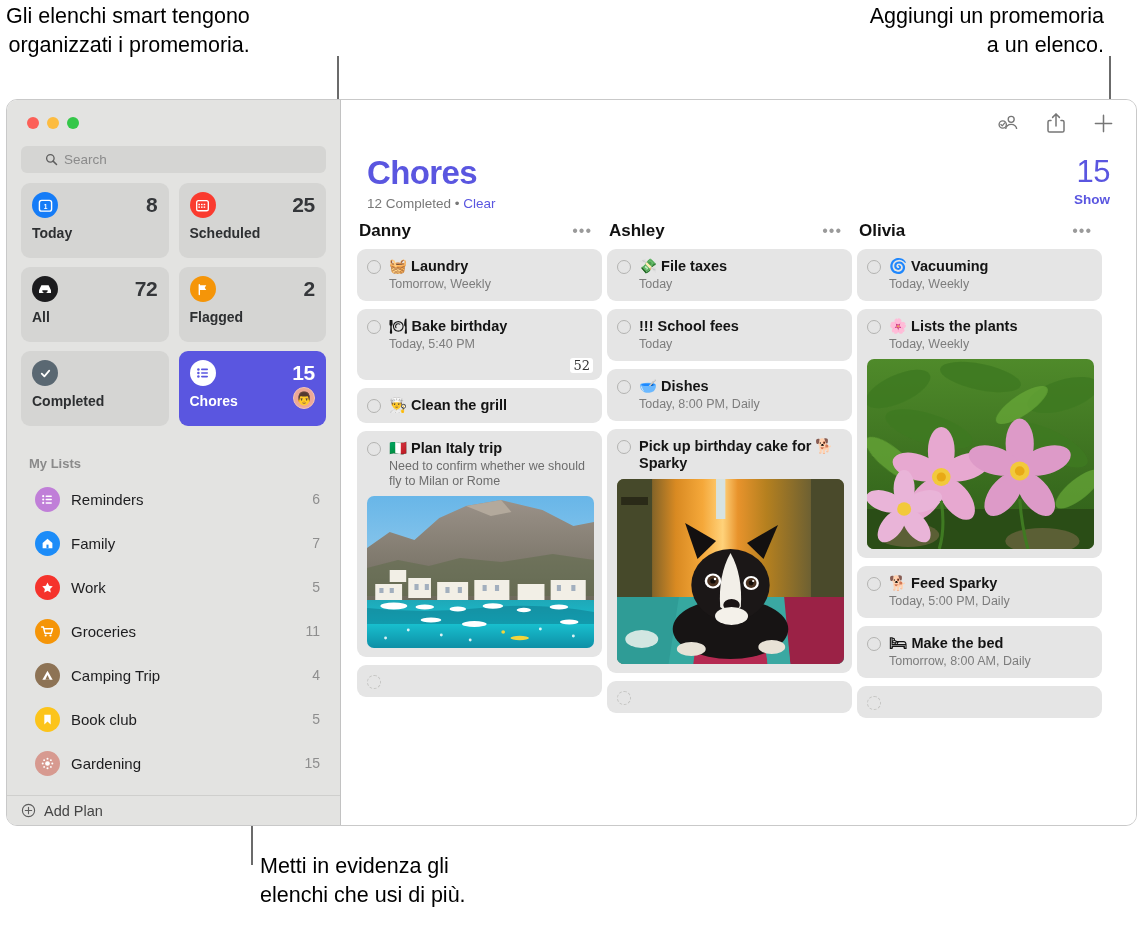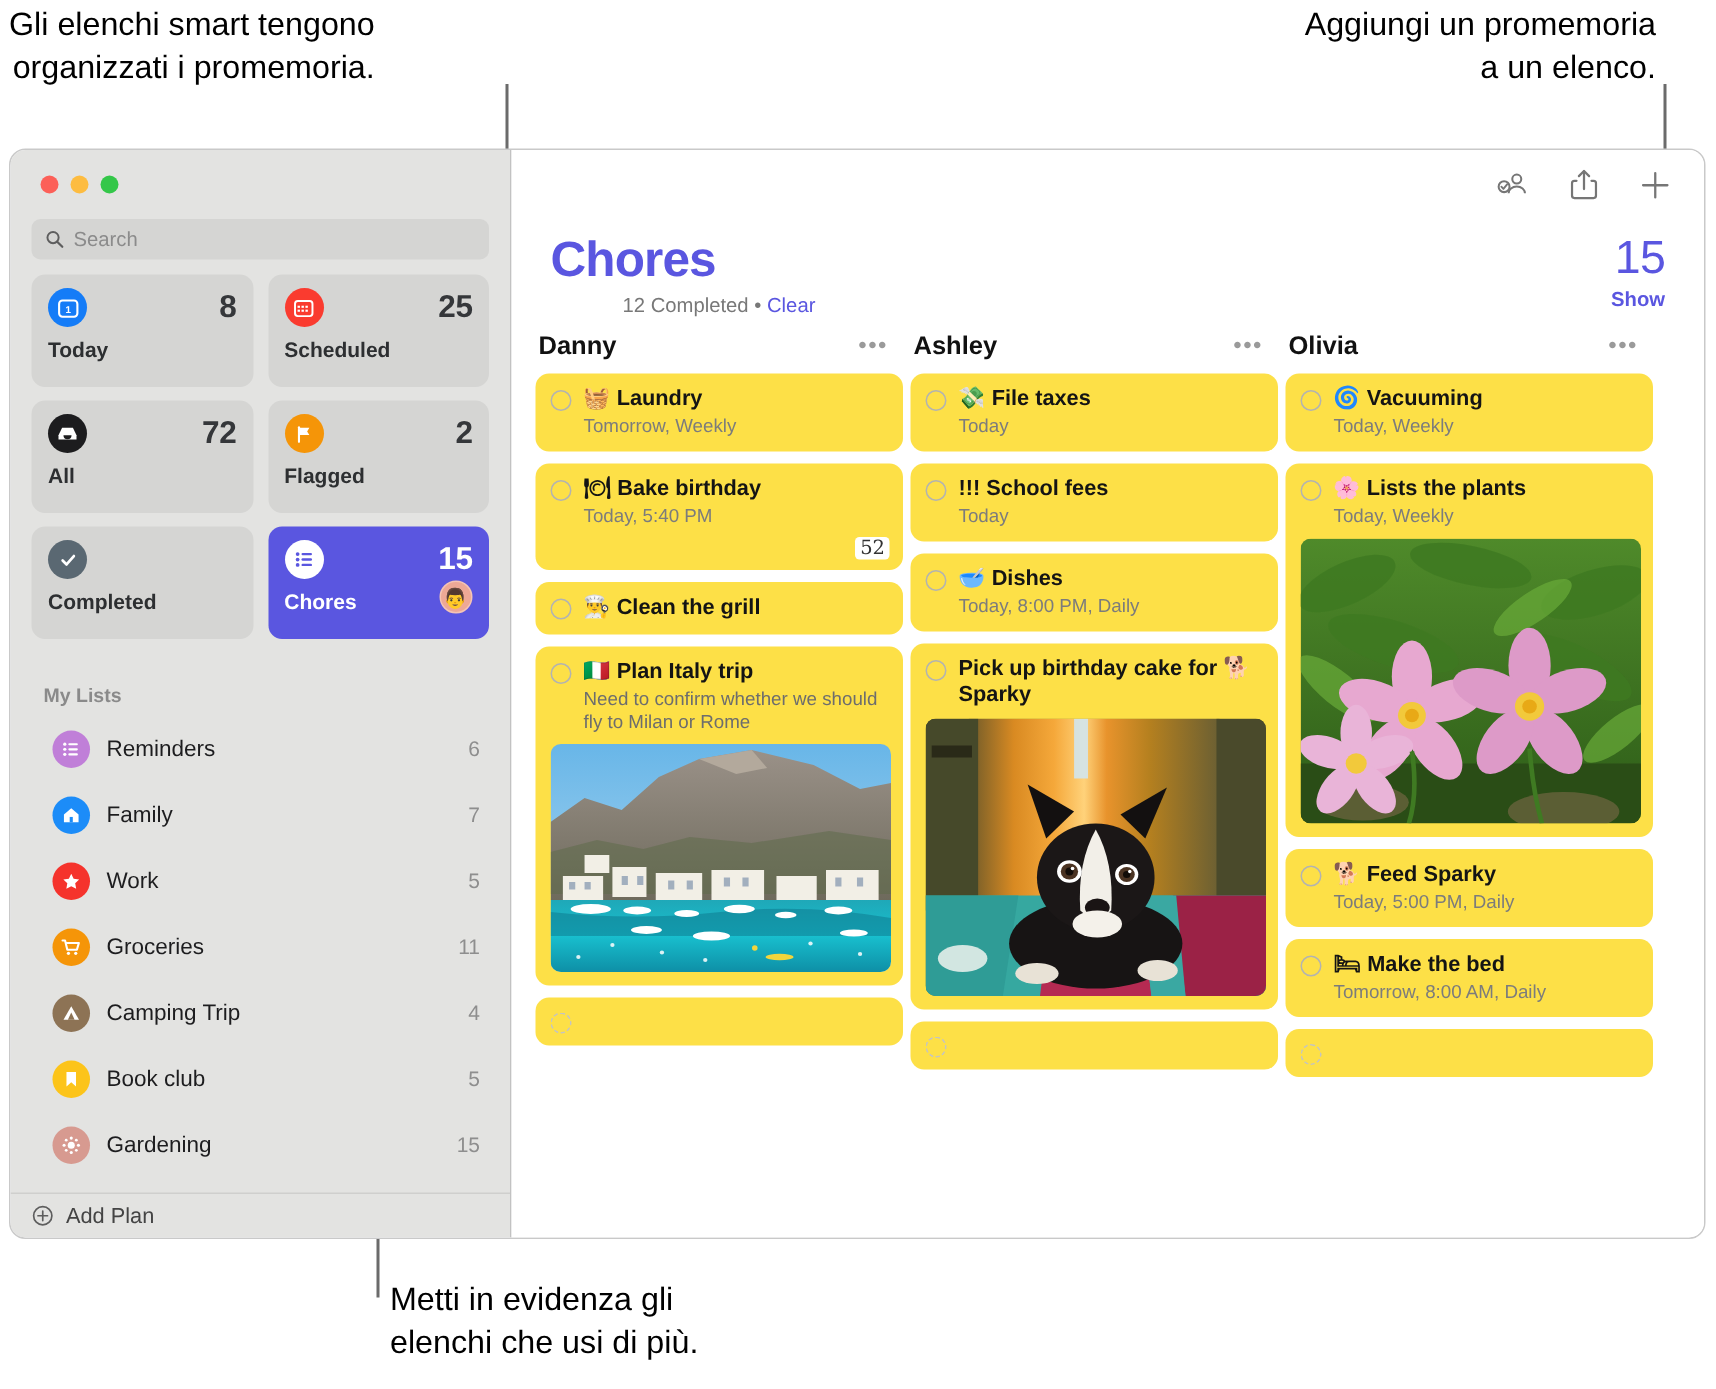--- a/index.html
+++ b/index.html
@@ -54,21 +54,21 @@
   .dot.red { background: #fc6058; }
   .dot.yellow { background: #fdbc40; }
   .dot.green { background: #34c749; }
 
   .searchbar {
     margin: 0 14px 10px 14px;
     height: 27px;
     background: #d5d5d3;
     border-radius: 6px;
     display: flex; align-items: center;
-    padding: 0 9px; gap: 6px;
+    padding: 0 24px; gap: 6px;
   }
   .search-placeholder { color: #8b8b8b; font-size: 13.5px; }
 
   .smart-grid {
     padding: 0 14px;
     display: grid;
     grid-template-columns: 1fr 1fr;
     gap: 9px 10px;
   }
   .smart-card {
@@ -134,41 +134,41 @@
     display: flex; align-items: center; justify-content: flex-end;
     padding-right: 22px; gap: 28px;
   }
   .tb-icon { color: #767676; cursor: default; display:flex; }
 
   .title-row {
     padding: 8px 26px 0 26px;
     display: flex; align-items: flex-start; justify-content: space-between;
   }
   .list-title { font-size: 33px; font-weight: 700; color: #5a56e0; letter-spacing: -0.6px; }
-  .title-sub { margin-top: 4px; font-size: 13.5px; color: #787878; margin-left: 48px; }
+  .title-sub { margin-top: 4px; font-size: 13.5px; color: #787878; }
   .title-sub .clear { color: #5a56e0; }
   .title-right { text-align: right; }
   .big-count { font-size: 31px; color: #5a56e0; font-weight: 400; letter-spacing: -0.5px; }
   .show-link { font-size: 13.5px; color: #5a56e0; font-weight: 600; margin-top: 2px; }
 
   .columns {
     display: flex;
     padding: 10px 10px 0 16px;
     gap: 5px;
   }
   .column { width: 245px; flex: none; }
   .col-head {
     display: flex; align-items: center; justify-content: space-between;
     padding: 0 10px 8px 2px;
   }
   .col-name { font-size: 17px; font-weight: 700; color: #111; }
   .col-more { font-size: 16px; color: #9a9a9a; letter-spacing: 1px; line-height: 8px; }
 
   .card {
-    background: #fde047;
+    background: #e5e5e5;
     border-radius: 9px;
     padding: 9px 8px 9px 10px;
     margin-bottom: 8px;
     position: relative;
   }
   .card-line { display: flex; align-items: flex-start; gap: 8px; }
   .circle {
     width: 14px; height: 14px; border-radius: 50%;
     border: 1.3px solid #b3b3b1;
     flex: none; margin-top: 2px;

